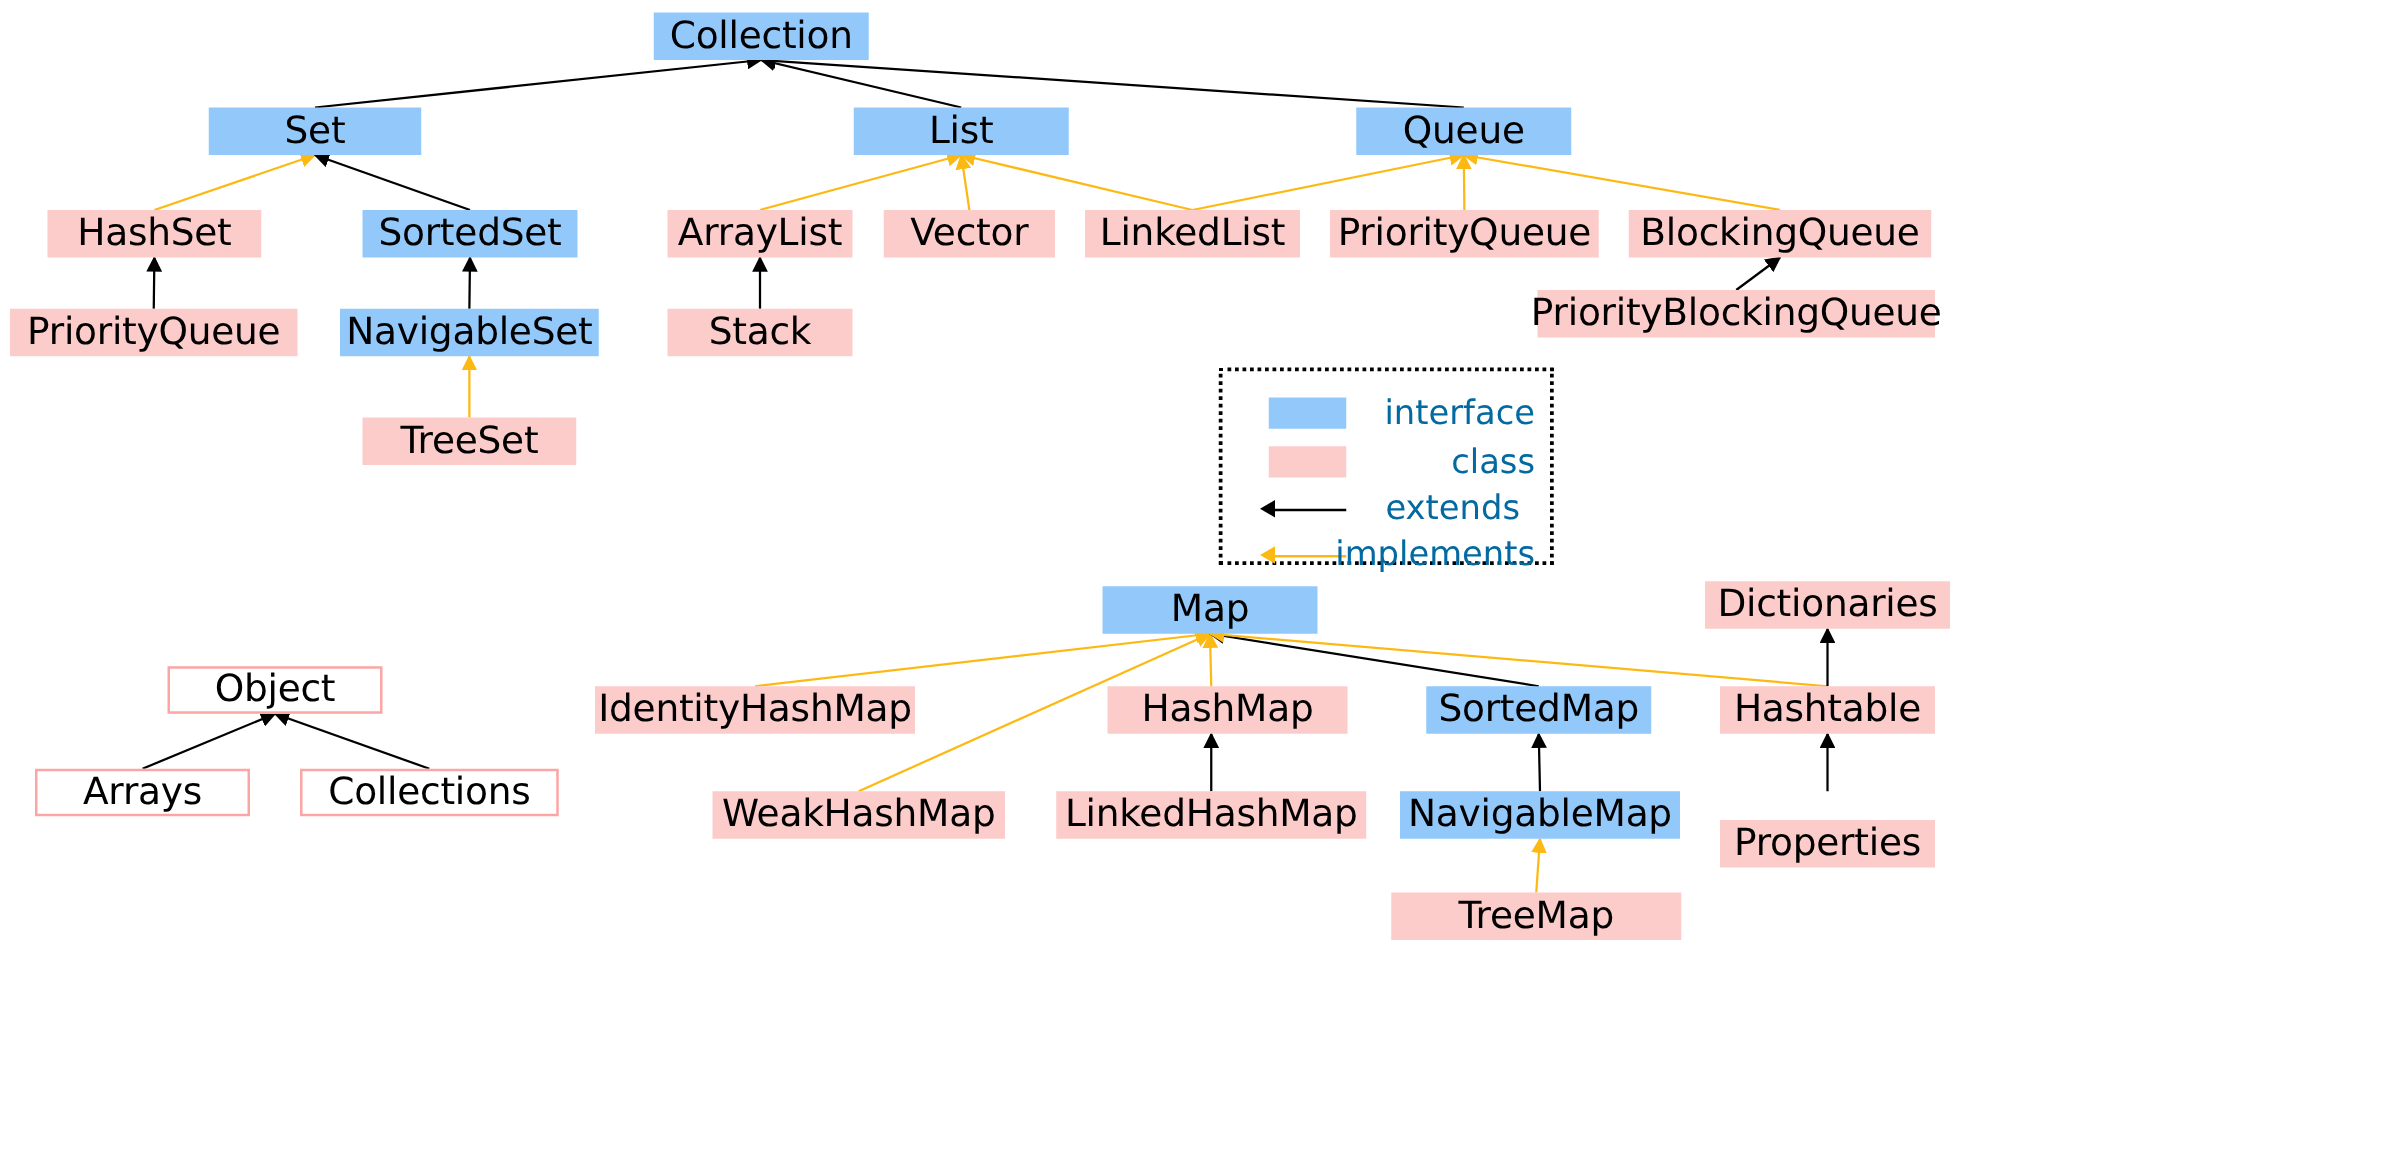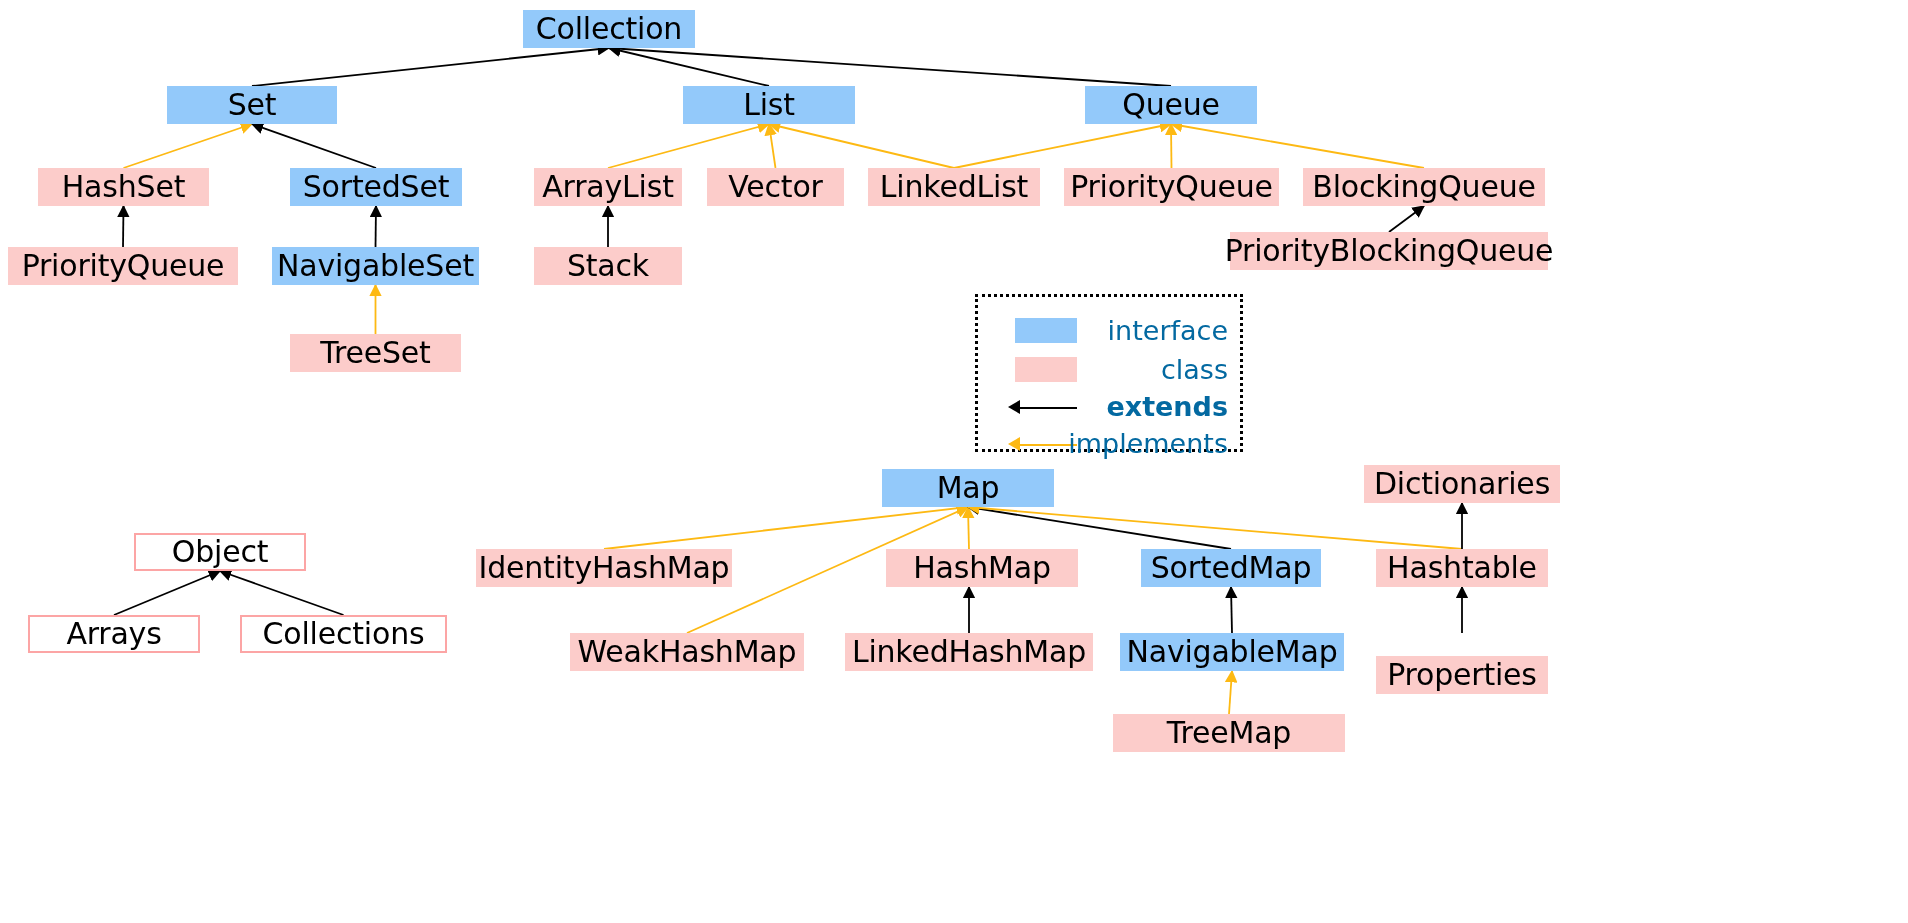--- a/index.html
+++ b/index.html
@@ -164,21 +164,21 @@
     <span class="lg-sw" style="left:37px;top:21px;background:#93c9fa;"></span>
     <span class="lg-txt" style="left:120px;top:20px;width:130px;">interface</span>
 
     <span class="lg-sw" style="left:37px;top:60px;background:#fcccca;"></span>
     <span class="lg-txt" style="left:120px;top:59px;width:130px;">class</span>
 
     <span class="lg-line" style="left:37px;top:110px;width:62px;border-top-color:#000;"></span>
     <span style="position:absolute;left:30px;top:103px;width:0;height:0;
                  border-top:7px solid transparent;border-bottom:7px solid transparent;
                  border-right:12px solid #000;"></span>
-    <span class="lg-txt" style="left:100px;top:96px;width:150px;font-weight:bold;">extends</span>
+    <span class="lg-txt" style="left:88px;top:96px;width:150px;">extends</span>
 
     <span class="lg-line" style="left:37px;top:147px;width:62px;border-top-color:#fdb913;"></span>
     <span style="position:absolute;left:30px;top:140px;width:0;height:0;
                  border-top:7px solid transparent;border-bottom:7px solid transparent;
                  border-right:12px solid #fdb913;"></span>
     <span class="lg-txt" style="left:80px;top:133px;width:170px;">implements</span>
   </div>
 
 </div>
 

